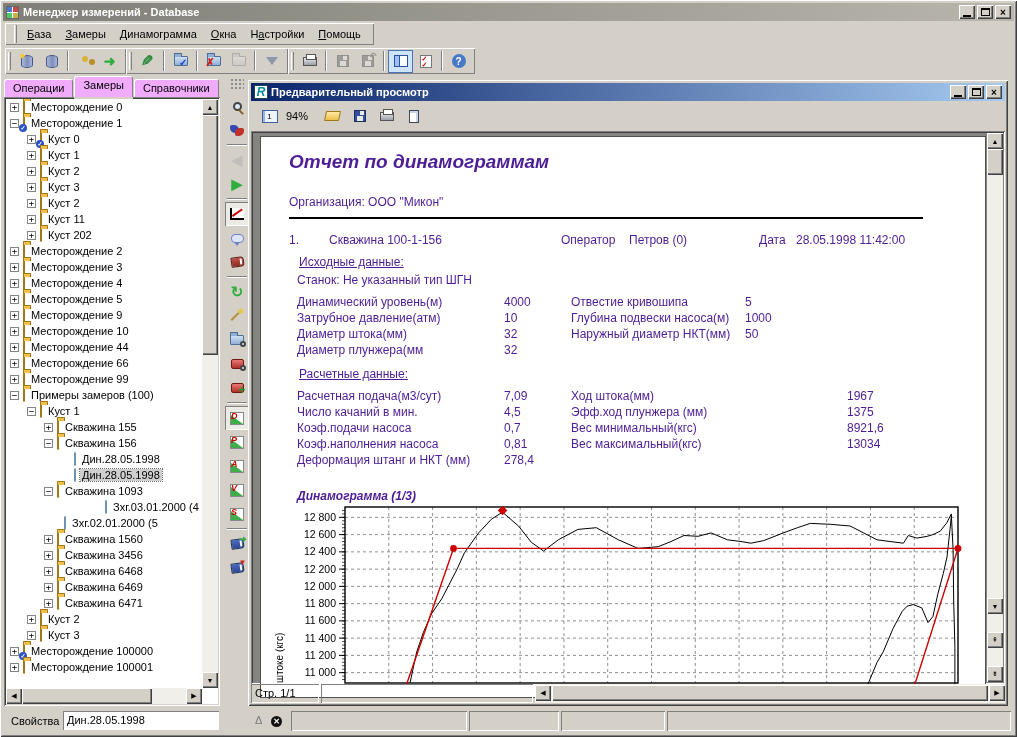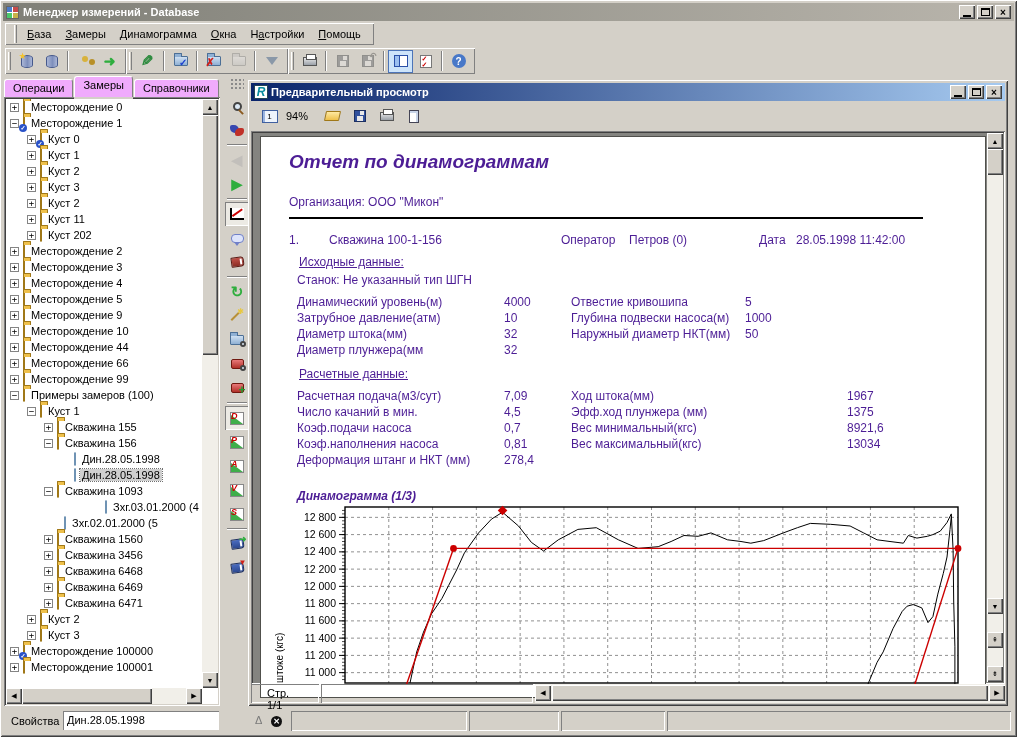--- a/index.html
+++ b/index.html
@@ -162,21 +162,21 @@
            font-size:12px; line-height:13px; text-align:center; border:1px solid #245; }
   .ptoolbar { position:absolute; left:3px; top:23px; right:3px; height:26px; display:flex;
               align-items:center; padding-left:6px; gap:2px; }
   .zoomlabel { font-size:11px; margin:0 10px 0 2px; }
   .pcontent { position:absolute; left:3px; top:51px; right:3px; bottom:22px; background:#848480;
               box-shadow: inset 1px 1px 0 #808080, inset -1px -1px 0 #ffffff, inset 2px 2px 0 #404040; }
   .page { position:absolute; left:10px; top:6px; width:724px; height:560px; background:#fff;
           overflow:hidden; box-shadow:0 0 0 1px #50504c; }
   .pvscroll { position:absolute; right:2px; top:2px; width:16px; bottom:2px; background:#f1efe9; }
   .pstatus { position:absolute; left:3px; bottom:3px; right:3px; height:19px; display:flex; gap:2px; }
-  .pg-panel { width:68px; height:19px; font-size:11px; padding:3px 16px 0; }
+  .pg-panel { width:68px; height:19px; font-size:11px; padding:3px 4px 0; }
   .pempty { width:212px; height:19px; }
   .phscroll { position:relative; flex:1; height:19px; background:#f1efe9; }
 
   
   .page { font-family:"Liberation Sans", sans-serif; color:#4c1d95; }
   .abs { position:absolute; white-space:nowrap; }
   .rpt-title { font-size:19px; font-weight:bold; font-style:italic; }
   .rpt-org { font-size:12px; }
   .rpt-rule { position:absolute; height:2px; background:#000; }
   .f12 { font-size:12px; }

